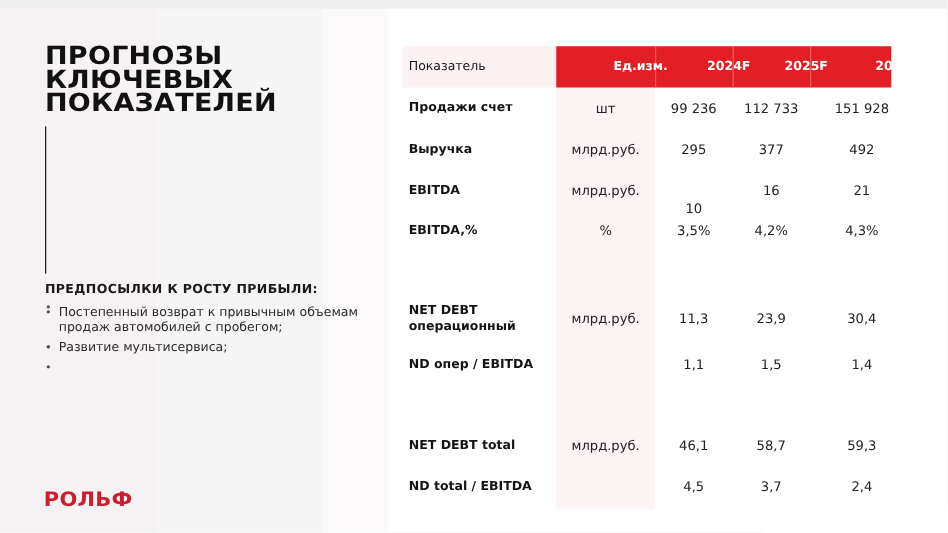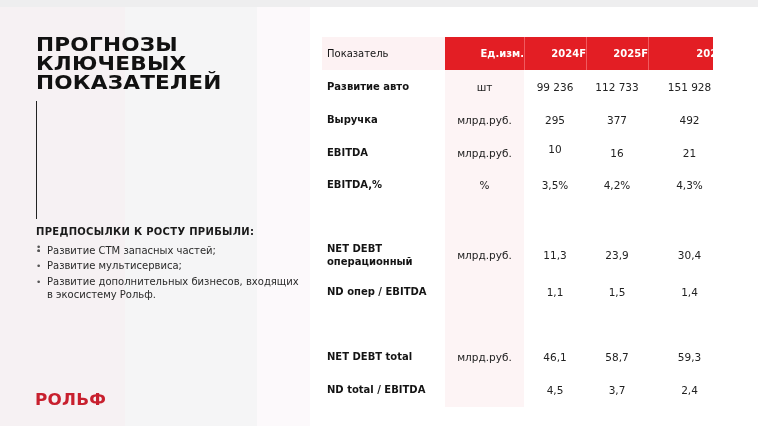--- a/index.html
+++ b/index.html
@@ -17,21 +17,21 @@
   .bullets li{position:relative;padding-left:11px;margin-bottom:3.5px;}
   .bullets li .dot{position:absolute;left:0;top:0;color:#555;font-size:9px;}
   .logo{position:absolute;left:35px;top:390px;font-family:"DejaVu Sans",sans-serif;font-weight:bold;font-size:16px;color:#c8202e;letter-spacing:0.2px;transform:scaleX(1.05);transform-origin:left;}
   .unit-col{position:absolute;left:445px;top:70px;width:79px;height:337px;background:#fdf4f5;}
   .th-label{position:absolute;left:322px;top:37px;width:123px;height:33px;background:#fdf2f3;}
   .th-red{position:absolute;left:445px;top:37px;width:268px;height:33px;background:#e31e24;}
   .sep{position:absolute;top:37px;width:1px;height:33px;background:#f05a5f;}
   .cell{position:absolute;font-size:10.5px;color:#222;white-space:nowrap;}
   .lab{left:327px;font-weight:bold;font-size:10px;color:#141414;}
   .hd{font-weight:normal;font-size:10px;}
-  .hd-w{color:#ffffff;font-weight:bold;font-size:10px;text-align:right;}
+  .hd-w{color:#ffffff;font-weight:bold;font-size:10px;text-align:center;padding-left:28px;}
   .c{text-align:center;}
   .unit{left:445px;width:79px;}
   .y1{left:524px;width:62px;}
   .y2{left:586px;width:62px;}
   .y3{left:648px;width:83px;}
 </style>
 </head>
 <body>
 
 <div class="top-strip"></div>
@@ -43,56 +43,56 @@
 <div class="title">
   <div>ПРОГНОЗЫ</div>
   <div>КЛЮЧЕВЫХ</div>
   <div>ПОКАЗАТЕЛЕЙ</div>
 </div>
 <div class="vline"></div>
 
 <div class="section-head">ПРЕДПОСЫЛКИ К РОСТУ ПРИБЫЛИ:</div>
 <ul class="bullets">
   <li><span class="dot">•</span></li>
+  <li><span class="dot">•</span><span>Постепенный возврат к привычным объемам продаж автомобилей с пробегом;</span></li>
   <li><span class="dot">•</span></li>
-  <li><span class="dot">•</span><span>Развитие СТМ запасных частей;</span></li>
   <li><span class="dot">•</span><span>Развитие мультисервиса;</span></li>
-  <li><span class="dot">•</span><span>Развитие дополнительных бизнесов, входящих в экосистему Рольф.</span></li>
+  <li><span class="dot">•</span></li>
 </ul>
 
 <div class="logo">РОЛЬФ</div>
 
 <div class="unit-col"></div>
 <div class="th-label"></div>
 <div class="th-red"></div>
 <div class="sep" style="left:524px"></div>
 <div class="sep" style="left:586px"></div>
 <div class="sep" style="left:648px"></div>
 
 <div class="cell lab hd" style="top:48px">Показатель</div>
 <div class="cell hd-w unit" style="top:48px">Ед.изм.</div>
 <div class="cell hd-w y1" style="top:48px">2024F</div>
 <div class="cell hd-w y2" style="top:48px">2025F</div>
 <div class="cell hd-w y3" style="top:48px">2026F</div>
 
-<div class="cell lab" style="top:81px">Развитие авто</div>
+<div class="cell lab" style="top:81px">Продажи счет</div>
 <div class="cell c unit" style="top:81px">шт</div>
 <div class="cell c y1" style="top:81px">99 236</div>
 <div class="cell c y2" style="top:81px">112 733</div>
 <div class="cell c y3" style="top:81px">151 928</div>
 
 <div class="cell lab" style="top:114px">Выручка</div>
 <div class="cell c unit" style="top:114px">млрд.руб.</div>
 <div class="cell c y1" style="top:114px">295</div>
 <div class="cell c y2" style="top:114px">377</div>
 <div class="cell c y3" style="top:114px">492</div>
 
 <div class="cell lab" style="top:147px">EBITDA</div>
 <div class="cell c unit" style="top:147px">млрд.руб.</div>
-<div class="cell c y1" style="top:143px">10</div>
+<div class="cell c y1" style="top:161px">10</div>
 <div class="cell c y2" style="top:147px">16</div>
 <div class="cell c y3" style="top:147px">21</div>
 
 <div class="cell lab" style="top:179px">EBITDA,%</div>
 <div class="cell c unit" style="top:179px">%</div>
 <div class="cell c y1" style="top:179px">3,5%</div>
 <div class="cell c y2" style="top:179px">4,2%</div>
 <div class="cell c y3" style="top:179px">4,3%</div>
 
 <div class="cell lab" style="top:242px;line-height:13px">

